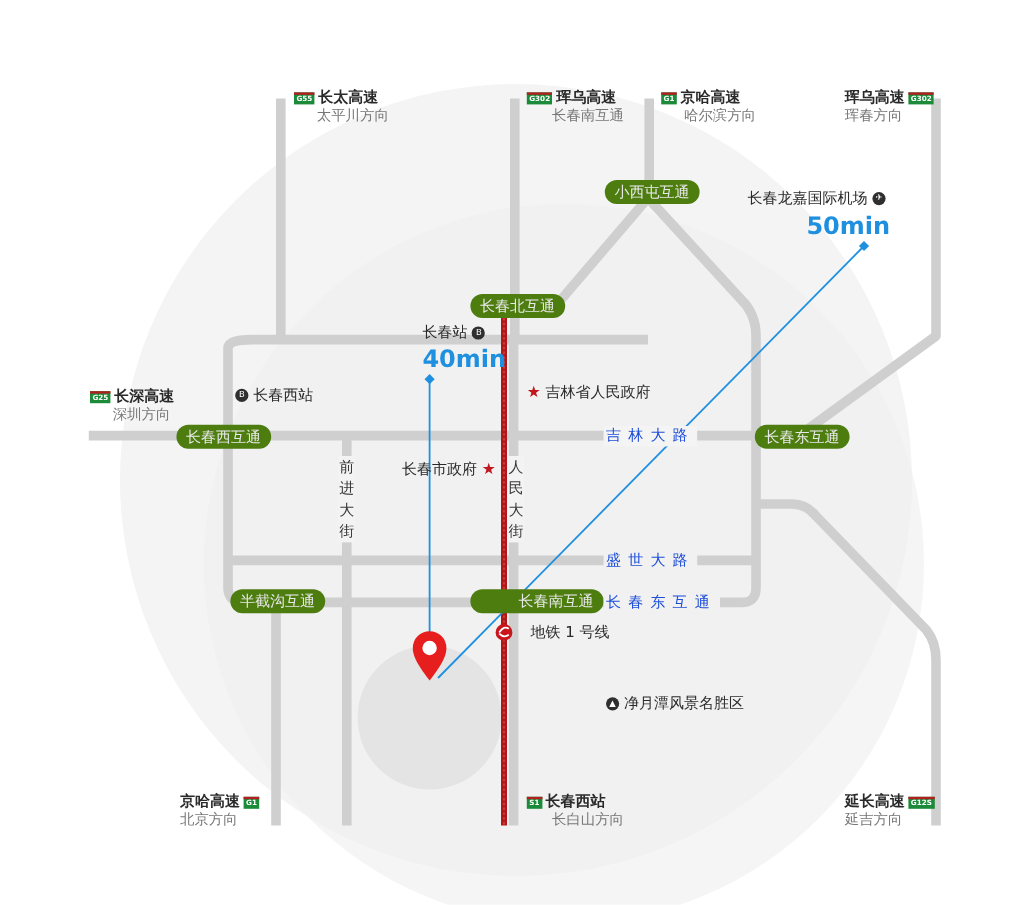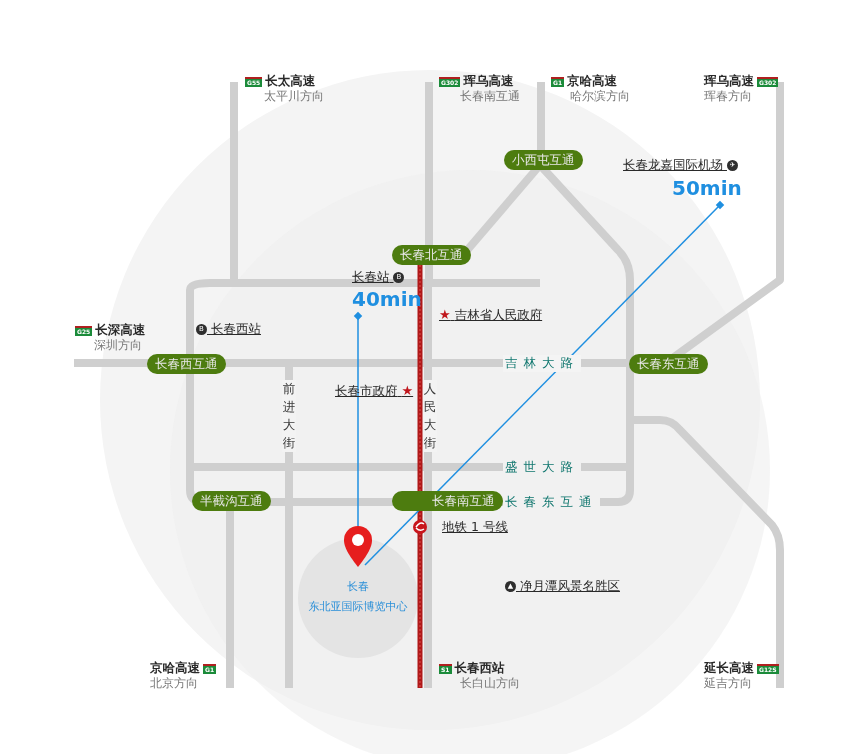--- a/index.html
+++ b/index.html
@@ -7,23 +7,23 @@
          font-family: "DejaVu Sans", "Liberation Sans", sans-serif; }
   #map { position: absolute; left: 0; top: 0; width: 846px; height: 754px; }
   .lbl { position: absolute; white-space: nowrap; color: #333; font-size: 12px; line-height: 15px; }
   .hw-name { font-weight: bold; color: #2a2a2a; font-size: 12.5px; }
   .hw-dir { color: #777; font-size: 12px; }
   .badge { display: inline-block; background: #1b8b3a; color: #fff; font-size: 6px; line-height: 8px;
            padding: 0 2px; border-top: 2px solid #b02020; vertical-align: middle; margin: 0 3px;
            font-family: "DejaVu Sans", sans-serif; font-weight: bold; }
   .pill { position: absolute; background: #4d7c0f; color: #e8e8e8; border-radius: 11px;
           font-size: 12.5px; line-height: 20px; padding: 0 8px; white-space: nowrap; }
-  .road-name { position: absolute; color: #0f766e; font-size: 12.5px; letter-spacing: 6px; white-space: nowrap; }
+  .road-name { position: absolute; color: #1d4ed8; font-size: 12.5px; letter-spacing: 6px; white-space: nowrap; }
   .vroad { position: absolute; color: #3a3a3a; font-size: 12.5px; width: 14px; line-height: 18px; text-align: center; }
-  .poi { position: absolute; font-size: 12.5px; color: #2a2a2a; white-space: nowrap; text-decoration: underline; }
+  .poi { position: absolute; font-size: 12.5px; color: #2a2a2a; white-space: nowrap; }
   .time { position: absolute; color: #1f8fe0; font-size: 20px; font-weight: bold; white-space: nowrap; }
   .dest { position: absolute; color: #2a8fd8; font-size: 11px; text-align: center; white-space: nowrap; }
   .ico { display: inline-block; width: 11px; height: 11px; border-radius: 50%; background: #2f2f2f;
          color: #fff; font-size: 7px; line-height: 11px; text-align: center; vertical-align: middle; }
   .star { color: #c0161c; font-size: 13px; }
 </style>
 </head>
 <body>
 
 <div id="map">
@@ -151,35 +151,31 @@
     <span class="ico">B</span>
     <span>长春西站</span>
   </div>
 
   <div class="poi" style="left:623px;top:157px;">
     <span>长春龙嘉国际机场</span>
     <span class="ico">✈</span>
   </div>
   <div class="time" style="left:672px;top:176px;">50min</div>
 
-  <div class="poi" style="left:439px;top:307px;text-align:right;">
+  <div class="poi" style="left:439px;top:319px;text-align:right;">
     <span class="star">★</span>
     <span>吉林省人民政府</span>
   </div>
 
   <div class="poi" style="left:335px;top:383px;">
     <span>长春市政府</span>
     <span class="star">★</span>
   </div>
 
   <div class="poi" style="left:442px;top:519px;">地铁 1 号线</div>
 
   <div class="poi" style="left:505px;top:578px;">
     <span class="ico">▲</span>
     <span>净月潭风景名胜区</span>
   </div>
 
   
-  <div class="dest" style="left:298px;top:577px;width:120px;line-height:20px;">
-    <div>长春</div>
-    <div>东北亚国际博览中心</div>
-  </div>
 </div>
 
 </body></html>

